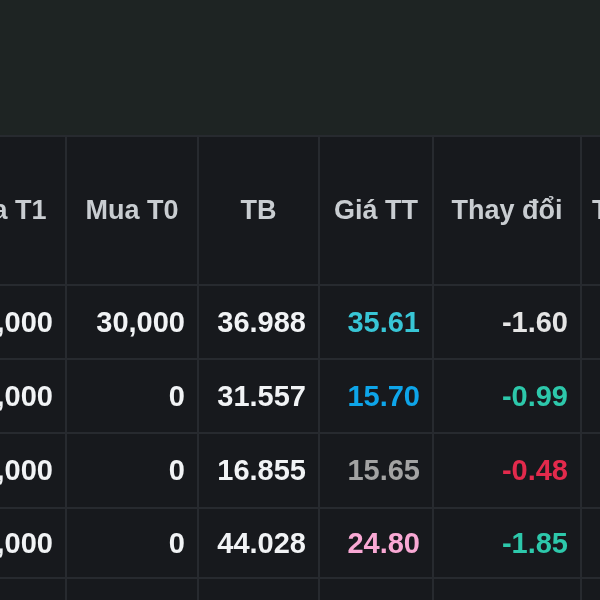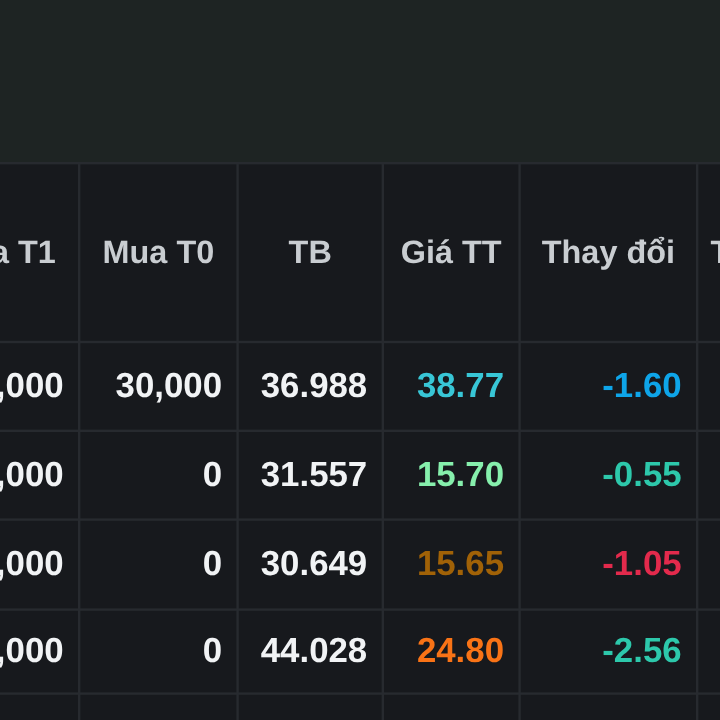--- a/index.html
+++ b/index.html
@@ -71,49 +71,49 @@
         <div class="cell th">TB</div>
         <div class="cell th">Giá TT</div>
         <div class="cell th">Thay đổi</div>
         <div class="cell th left">T</div>
       </div>
 
       <div class="row">
         <div class="cell td">0,000</div>
         <div class="cell td">30,000</div>
         <div class="cell td">36.988</div>
-        <div class="cell td" style="color:#38c6d6">38.77</div>
-        <div class="cell td" style="color:#0ea5e9">-1.60</div>
+        <div class="cell td" style="color:#38c6d6">35.61</div>
+        <div class="cell td" style="color:#e5e5e5">-1.60</div>
         <div class="cell td"></div>
       </div>
 
       <div class="row">
         <div class="cell td">0,000</div>
         <div class="cell td">0</div>
         <div class="cell td">31.557</div>
-        <div class="cell td" style="color:#86efac">15.70</div>
-        <div class="cell td" style="color:#2dc8ab">-0.55</div>
+        <div class="cell td" style="color:#0ea5e9">15.70</div>
+        <div class="cell td" style="color:#2dc8ab">-0.99</div>
         <div class="cell td"></div>
       </div>
 
       <div class="row">
         <div class="cell td">0,000</div>
         <div class="cell td">0</div>
-        <div class="cell td">30.649</div>
-        <div class="cell td" style="color:#a16207">15.65</div>
-        <div class="cell td" style="color:#e32a4c">-1.05</div>
+        <div class="cell td">16.855</div>
+        <div class="cell td" style="color:#a3a3a3">15.65</div>
+        <div class="cell td" style="color:#e32a4c">-0.48</div>
         <div class="cell td"></div>
       </div>
 
       <div class="row">
         <div class="cell td">0,000</div>
         <div class="cell td">0</div>
         <div class="cell td">44.028</div>
-        <div class="cell td" style="color:#f97316">24.80</div>
-        <div class="cell td" style="color:#2dc8ab">-2.56</div>
+        <div class="cell td" style="color:#f9a8d4">24.80</div>
+        <div class="cell td" style="color:#2dc8ab">-1.85</div>
         <div class="cell td"></div>
       </div>
 
       <div class="row">
         <div class="cell td"></div>
         <div class="cell td"></div>
         <div class="cell td"></div>
         <div class="cell td"></div>
         <div class="cell td"></div>
         <div class="cell td"></div>

